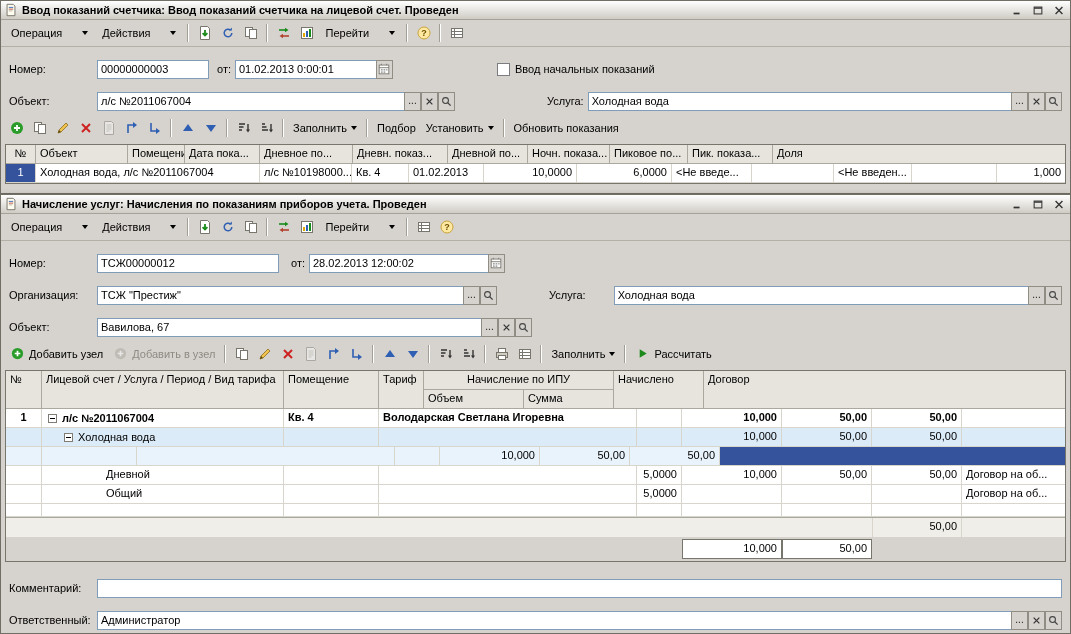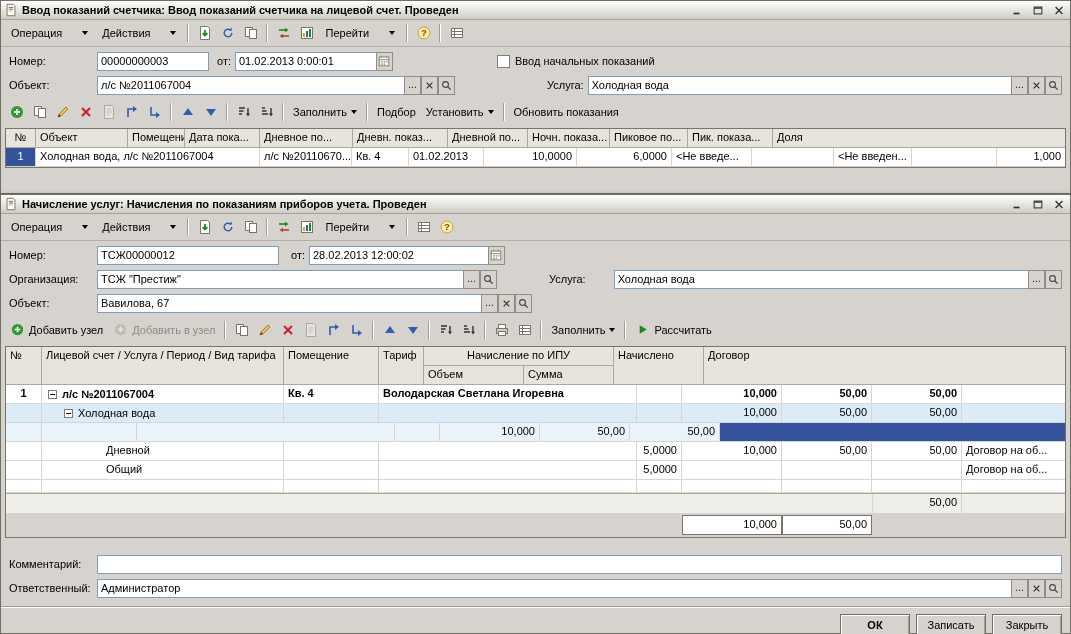--- a/index.html
+++ b/index.html
@@ -11,21 +11,21 @@
 #w2{top:194px;height:440px}
 .tbar{height:19px;display:flex;align-items:center;gap:4px;padding:0 3px;background:linear-gradient(#ffffff,#cfccc4);border-bottom:1px solid #a5a29a}
 .tbar .t{flex:1;font-weight:bold;white-space:nowrap;overflow:hidden}
 .wb{width:17px;height:15px;display:flex;align-items:center;justify-content:center;flex:none}
 .mbar{height:27px;display:flex;align-items:center;padding:2px 3px;border-bottom:1px solid #b3b0a8;background:#d6d3ce}
 .menu{display:flex;align-items:center;gap:20px;padding:3px 6px;border:1px solid transparent;white-space:nowrap}
 .caret{width:0;height:0;border-left:3px solid transparent;border-right:3px solid transparent;border-top:4px solid #000;display:inline-block}
 .sep{width:2px;height:18px;border-left:1px solid #a19e96;border-right:1px solid #fff;margin:0 4px;flex:none}
 .ib{width:23px;height:21px;display:flex;align-items:center;justify-content:center;border:1px solid transparent;flex:none}
 .dis{opacity:.45}
-.frow{display:flex;align-items:center;column-gap:4px;padding:0 8px;margin-top:4px;height:20px}
+.frow{display:flex;align-items:center;column-gap:4px;padding:0 8px;margin-top:12px;height:20px}
 .lw{width:84px;flex:none}
 .lbl{white-space:nowrap}
 .inp{height:19px;background:#fff;border:1px solid #7f9db9;display:flex;align-items:center;overflow:hidden}
 .inp>span{padding:0 3px;white-space:nowrap;overflow:hidden;flex:1}
 .fg{display:flex;align-items:center;height:19px}
 .fg .inp{flex:1;border-right:none}
 .fb{width:17px;height:19px;background:#d6d3ce;border:1px solid #8f8d84;display:flex;align-items:center;justify-content:center;flex:none;font-size:10px;line-height:8px;color:#222;overflow:hidden}
 .cb{width:13px;height:13px;background:#fff;border:1px solid #7b7d80;display:inline-block;flex:none}
 .gtb{height:25px;display:flex;align-items:center;padding:2px 4px;margin-top:4px}
 .tbtn{display:flex;align-items:center;gap:4px;padding:2px 5px;white-space:nowrap}
@@ -401,21 +401,21 @@
       <div class="hc a6">Дневн. показ...</div>
       <div class="hc a7">Дневной по...</div>
       <div class="hc a8">Ночн. показа...</div>
       <div class="hc a9">Пиковое по...</div>
       <div class="hc a10">Пик. показа...</div>
       <div class="hc a11">Доля</div>
     </div>
     <div class="gr">
       <div class="gc a0 cur">1</div>
       <div class="gc a1">Холодная вода, л/с №2011067004</div>
-      <div class="gc a2">л/с №20110670...</div>
+      <div class="gc a2">л/с №10198000...</div>
       <div class="gc a3">Кв. 4</div>
       <div class="gc a4">01.02.2013</div>
       <div class="gc a5 rt">10,0000</div>
       <div class="gc a6 rt">6,0000</div>
       <div class="gc a7">&lt;Не введе...</div>
       <div class="gc a8"></div>
       <div class="gc a9">&lt;Не введен...</div>
       <div class="gc a10"></div>
       <div class="gc a11 rt">1,000</div>
     </div>

